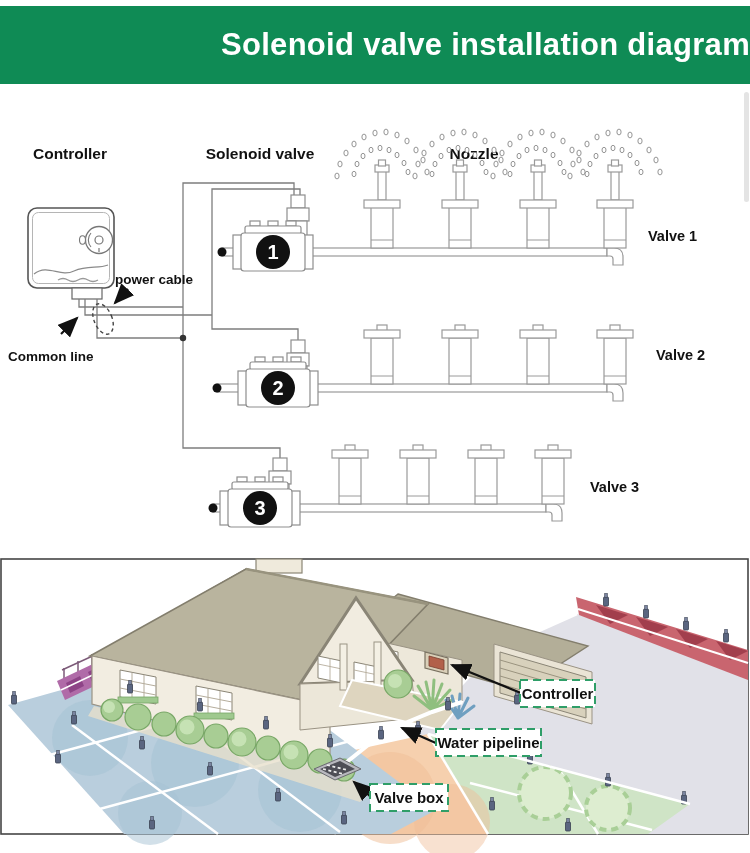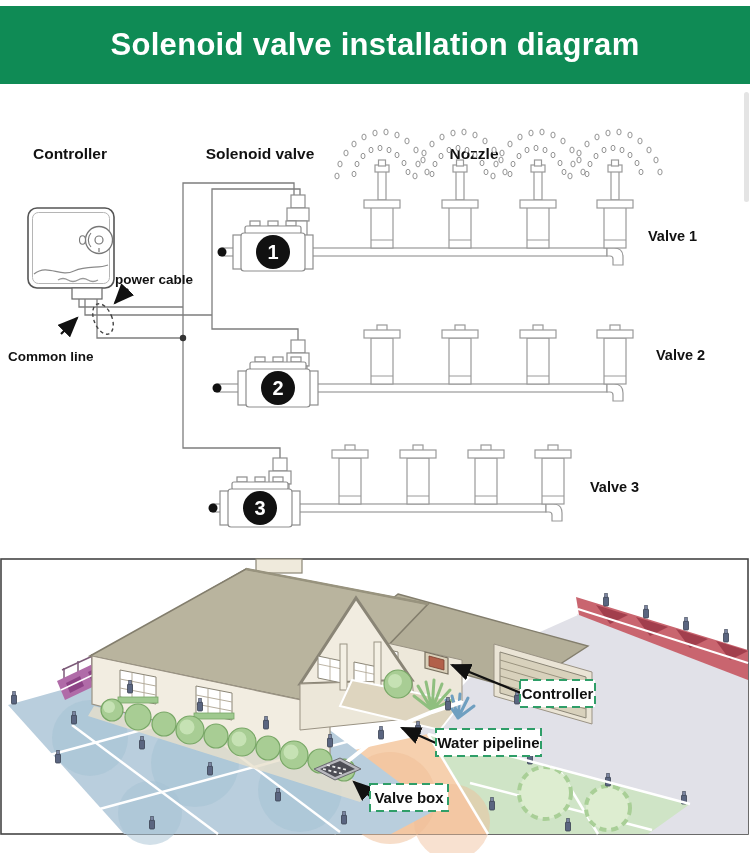--- a/index.html
+++ b/index.html
@@ -1,17 +1,17 @@
 <!DOCTYPE html>
 <html><head>
 <meta charset="utf-8">
 <style>
   body{margin:0;background:#fff}
   .page{position:relative;width:750px;height:853px;background:#fff;overflow:hidden;font-family:"Liberation Sans",sans-serif}
-  .banner{position:absolute;top:6px;left:0;width:750px;height:78px;display:flex;align-items:center;justify-content:center}
+  .banner{position:absolute;top:6px;left:0;width:750px;height:78px;display:flex;align-items:center;justify-content:flex-end}
   .banner .title{color:#fff;font-size:31px;font-weight:bold;letter-spacing:.3px}
   svg{position:absolute;left:0;display:block}
   #schematic{top:88px}
   #scene{top:558px}
   text{font-family:"Liberation Sans",sans-serif}
   .h{font-size:15.5px;font-weight:bold;fill:#111;text-anchor:middle}
   .ann{font-size:13.5px;font-weight:600;fill:#111}
   .vlabel{font-size:14.5px;font-weight:600;fill:#111}
   .vnum{font-size:20px;font-weight:bold;fill:#fff;text-anchor:middle}
   .scene-label{font-size:15px;font-weight:600;fill:#111;text-anchor:middle}

